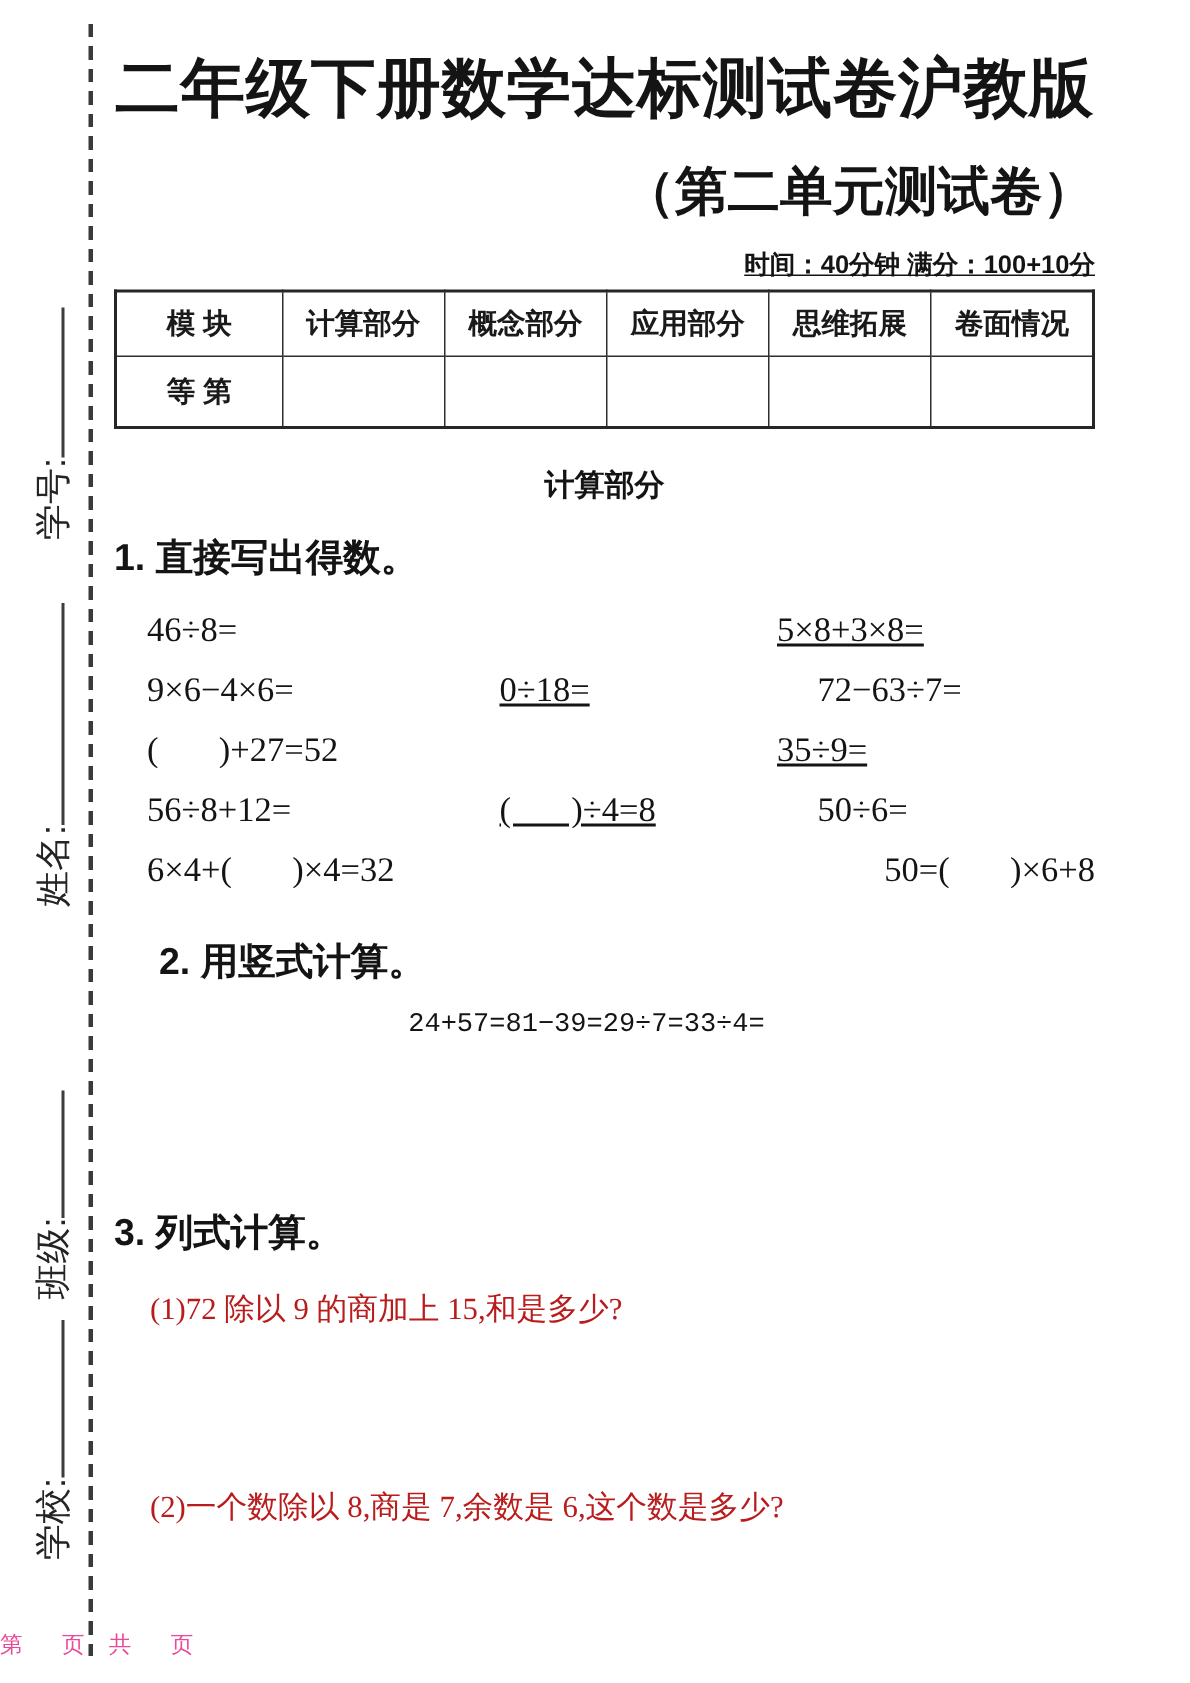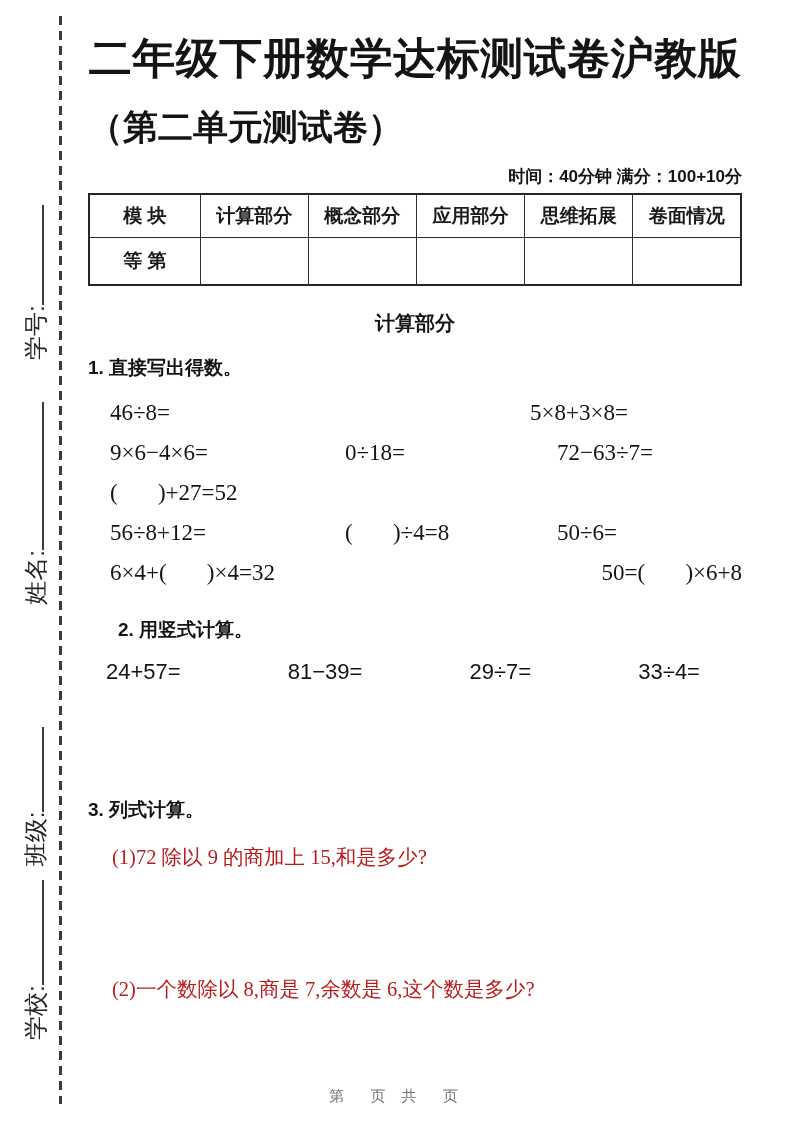--- a/index.html
+++ b/index.html
@@ -14,45 +14,45 @@
   }
   
   .margin-fields{
     position:absolute;left:13px;top:1040px;width:960px;height:46px;
     transform:rotate(-90deg);transform-origin:0 0;
     font-size:24px;color:#242424;white-space:nowrap;line-height:46px;
   }
   .mf-line{display:inline-block;height:6px;border-bottom:2px solid #3d3d3d;}
   .sp{display:inline-block;height:1px;}
   
-  .content{position:absolute;left:88px;top:0;width:654px;}
+  .content{position:absolute;left:76px;top:0;width:654px;}
   .title{margin-top:30px;text-align:center;font-size:43px;font-weight:900;white-space:nowrap;letter-spacing:0.5px;}
-  .subtitle{margin-top:16px;text-align:left;font-size:35px;font-weight:800;}
-  .meta{margin-top:14px;text-align:right;font-size:17px;font-weight:700;}
+  .subtitle{margin-top:16px;text-align:right;font-size:35px;font-weight:800;}
+  .meta{margin-top:14px;text-align:right;font-size:17px;font-weight:700;text-decoration:underline;}
   .score-table{width:100%;border-collapse:collapse;margin-top:5px;table-layout:fixed;border:2px solid #262626;}
   .score-table td{border:1.5px solid #2e2e2e;height:40px;text-align:center;font-size:19px;font-weight:700;color:#1a1a1a;}
   .score-table tr.r2 td{height:44px;}
   .score-table td.c0{width:16.5%;}
   .section-title{margin-top:24px;text-align:center;font-size:20px;font-weight:800;}
-  .q-title{margin-top:18px;font-size:19px;font-weight:800;}
+  .q-title{margin-top:18px;font-size:25px;font-weight:800;}
   .q1-rows{margin:12px 0 0 22px;font-family:"Liberation Serif",serif;font-size:23px;}
   .q1-row{display:flex;height:40px;align-items:center;white-space:pre;justify-content:space-between;}
   .q1-row .c1{width:235px;}
-  .q1-row .c2{width:212px;}
+  .q1-row .c2{width:212px;text-decoration:underline;}
   .q1-row .c3{flex:1;}
   .q1-row .c1w{width:275px;}
   .q2t{margin-top:24px;margin-left:30px;}
-  .q2-row{display:flex;justify-content:space-between;margin:16px 42px 0 18px;
-    font-family:Liberation Sans, sans-serif;font-size:22px;white-space:pre;}
+  .q2-row{display:flex;justify-content:center;margin:16px 42px 0 18px;
+    font-family:Liberation Mono, monospace;font-size:18px;white-space:pre;}
   .q3t{margin-top:112px;}
   .q3-item{font-family:"Liberation Serif",serif;font-size:20.5px;margin-left:24px;white-space:pre;color:#b91c1c;}
   .i1{margin-top:20px;}
   .i2{margin-top:104px;}
-  .footer{position:absolute;left:0;right:0;bottom:16px;text-align:center;
-    font-size:15px;letter-spacing:6px;white-space:pre;color:#737373;}
+  .footer{position:absolute;left:0;right:0;bottom:16px;
+    font-size:15px;letter-spacing:6px;white-space:pre;color:#ec4899;}
 </style>
 </head>
 <body>
 
 <div class="page">
 
   <div class="cut-line"></div>
 
   <div class="margin-fields"><span>学校:</span><span class="mf-line" style="width:105px"></span><span class="sp" style="width:14px"></span><span>班级:</span><span class="mf-line" style="width:85px"></span><span class="sp" style="width:122px"></span><span>姓名:</span><span class="mf-line" style="width:148px"></span><span class="sp" style="width:42px"></span><span>学号:</span><span class="mf-line" style="width:100px"></span></div>
 
@@ -91,20 +91,21 @@
         <span class="c1">46÷8=</span>
         <span class="c2">5×8+3×8=</span>
       </div>
       <div class="q1-row">
         <span class="c1">9×6−4×6=</span>
         <span class="c2">0÷18=</span>
         <span class="c3">72−63÷7=</span>
       </div>
       <div class="q1-row">
         <span class="c1">(       )+27=52</span>
+        <span class="c2">35÷9=</span>
       </div>
       <div class="q1-row">
         <span class="c1">56÷8+12=</span>
         <span class="c2">(       )÷4=8</span>
         <span class="c3">50÷6=</span>
       </div>
       <div class="q1-row">
         <span class="c1w">6×4+(       )×4=32</span>
         <span>50=(       )×6+8</span>
       </div>

